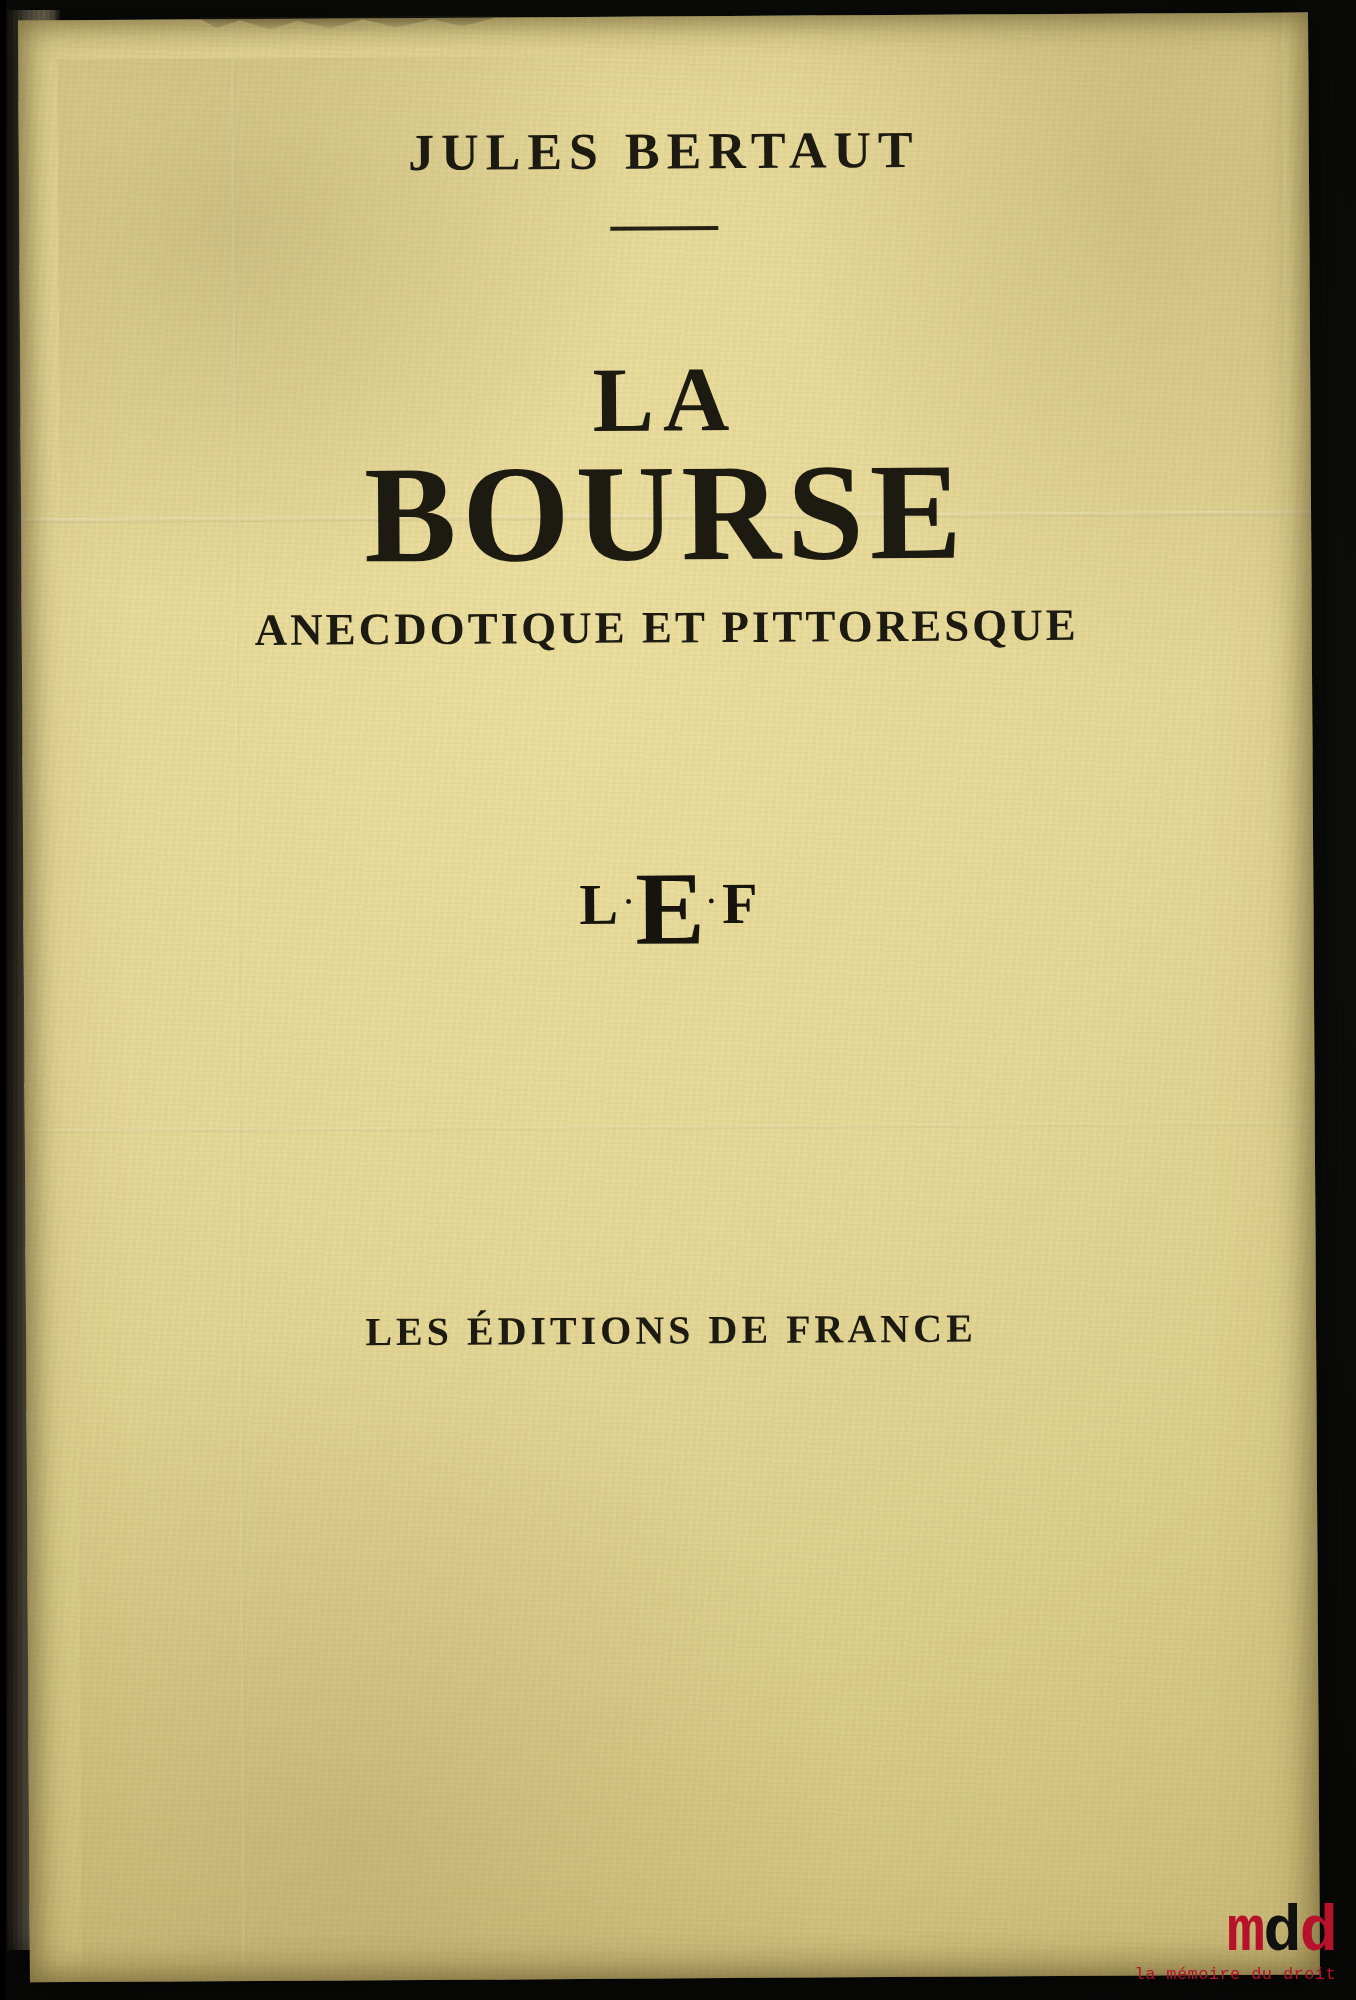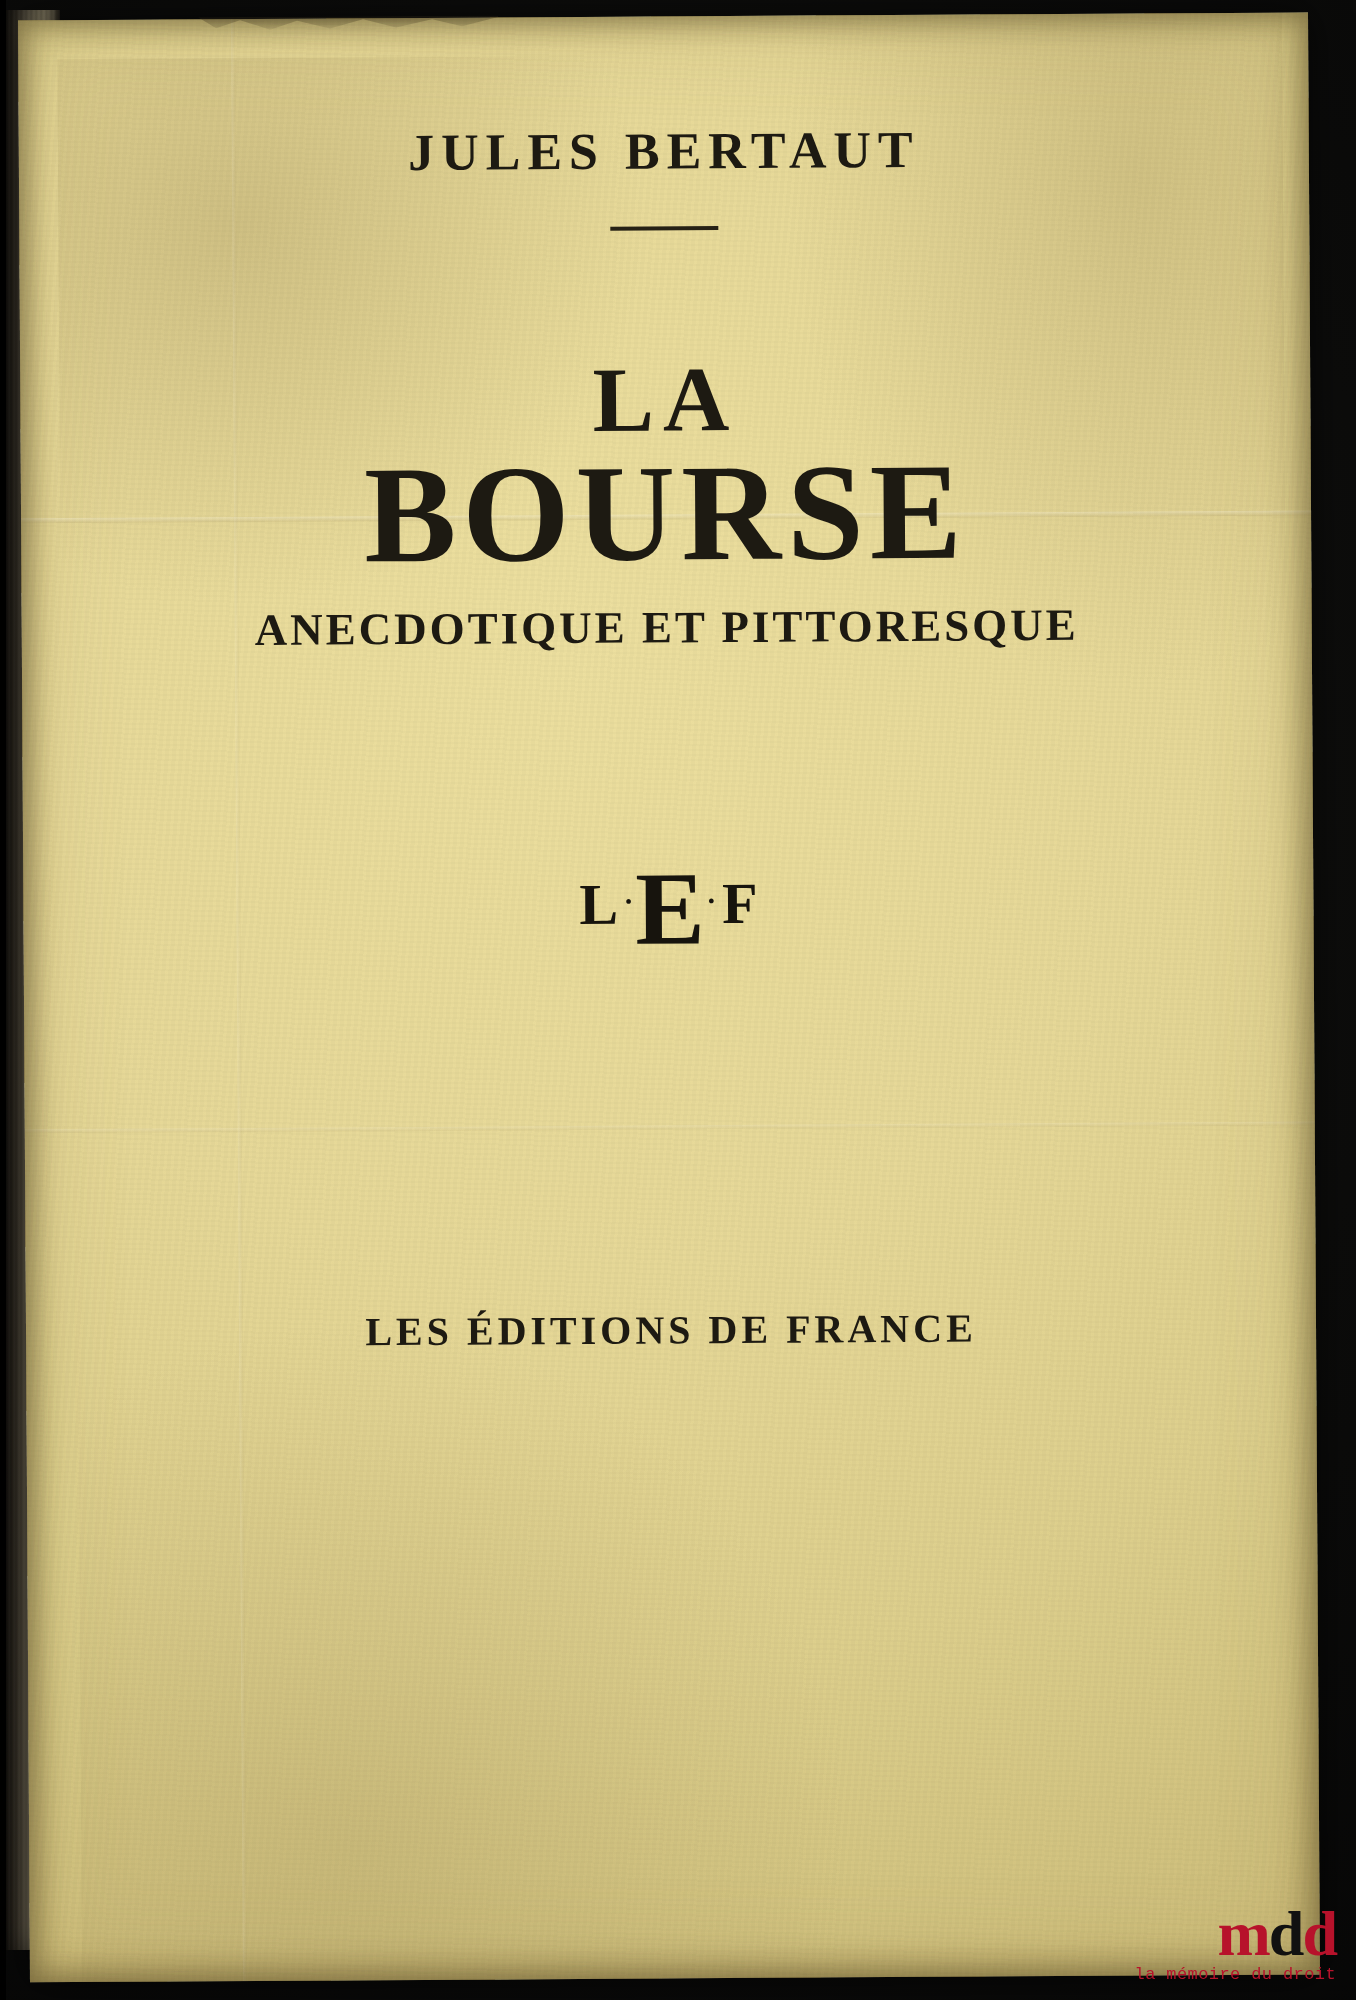--- a/index.html
+++ b/index.html
@@ -241,21 +241,21 @@
 
   
   .watermark {
     position: absolute;
     right: 26px;
     bottom: 16px;
     text-align: right;
     user-select: none;
   }
   .watermark .wm-logo {
-    font-family: Liberation Serif, serif;
+    font-family: Liberation Mono, monospace;
     font-size: 64px;
     font-weight: 700;
     line-height: .9;
     letter-spacing: -2px;
   }
   .watermark .wm-m { color: #b7122b; }
   .watermark .wm-d1 { color: #111111; }
   .watermark .wm-d2 { color: #b7122b; }
   .watermark .wm-tag {
     font-family: Liberation Mono, monospace;

